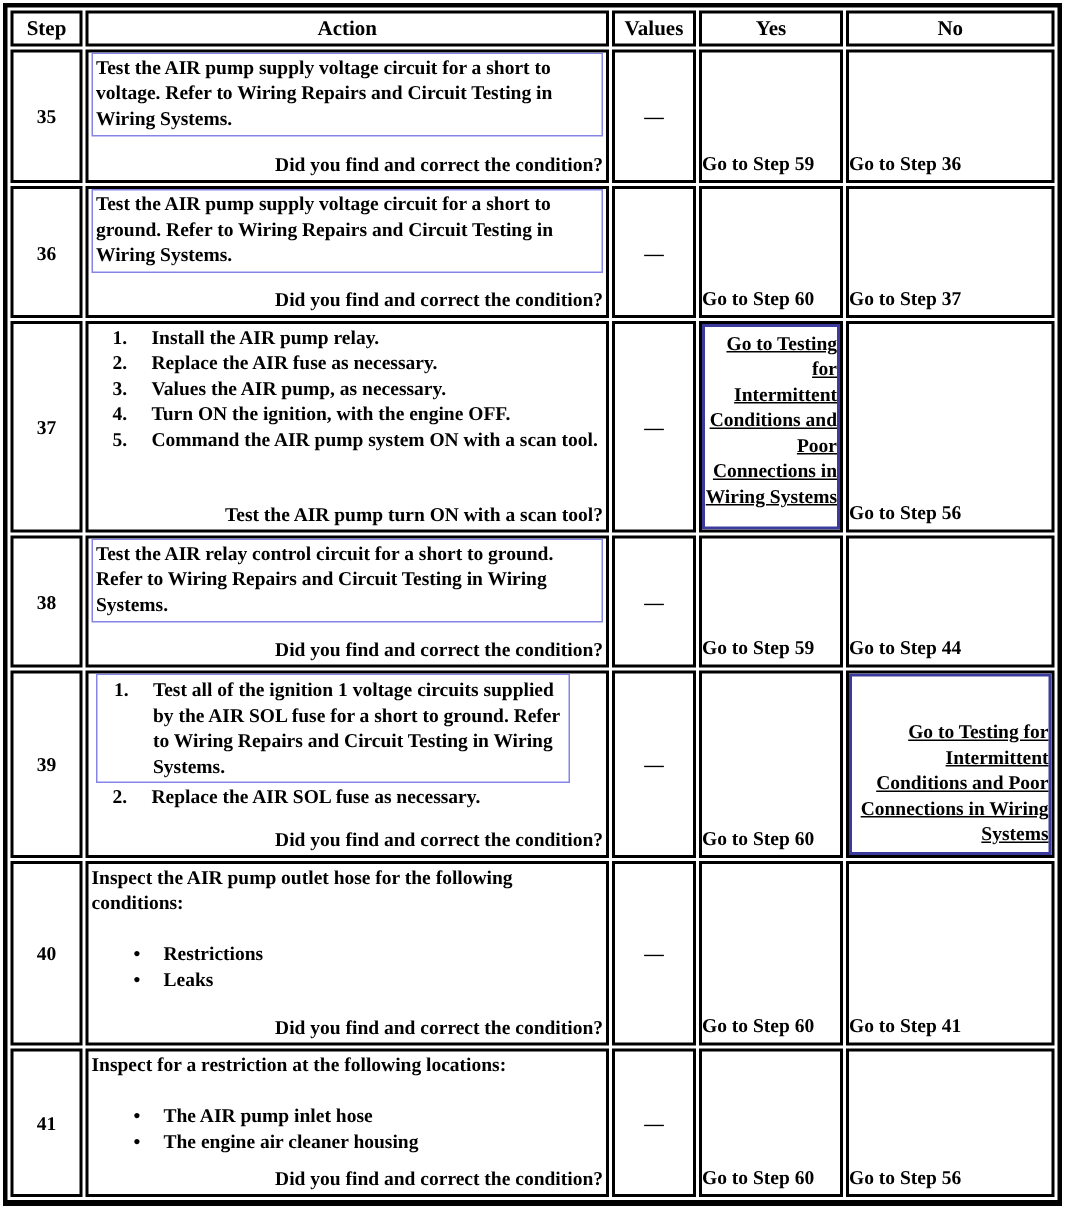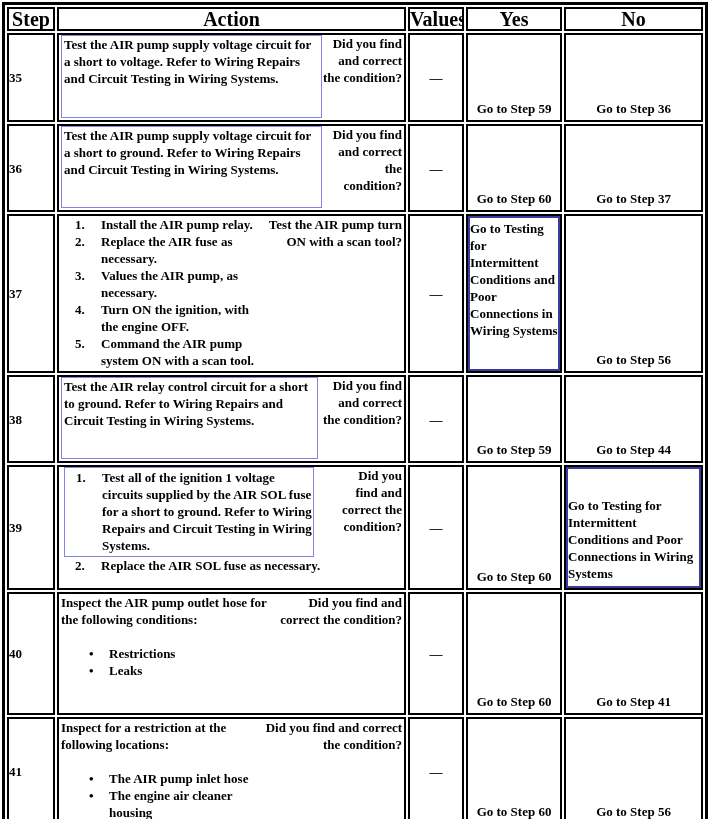--- a/index.html
+++ b/index.html
@@ -32,40 +32,40 @@
     padding: 0;
     font-size: 13px;
     line-height: 17px;
     background: #ffffff;
     overflow: hidden;
   }
   td.head {
     height: 24px;
     text-align: center;
     vertical-align: middle;
-    font-size: 20px;
+    font-size: 14px;
   }
   tr.r0 td { height: 89px; }
   tr.r1 td { height: 88px; }
   tr.r2 td { height: 141px; }
   tr.r3 td { height: 88px; margin-top: 16px; }
   tr.r4 td { height: 125px; }
   tr.r5 td { height: 123px; }
   tr.r6 td { height: 99px; }
 
   td.step {
-    text-align: left;
+    text-align: center;
     vertical-align: middle;
   }
   td.action { vertical-align: top; }
   .cellflex {
     height: 100%;
     box-sizing: border-box;
     display: flex;
-    flex-direction: row;
+    flex-direction: column;
     justify-content: space-between;
     padding: 0 2px 2px 2px;
   }
   .bluebox {
     border: 1px solid var(--link-box-blue, #8585e8);
     padding: 0 2px 3px 2px;
   }
   .item-box {
     border: 1px solid var(--link-box-blue, #8585e8);
     margin: 0 22px 0 3px;
@@ -75,32 +75,32 @@
   .num-item { display: flex; margin-left: 14px; }
   .num-item .num { flex: 0 0 26px; }
   .bul-item { display: flex; margin-left: 28px; }
   .bul-item .bul { flex: 0 0 20px; }
   .bullets { margin-top: 17px; }
   td.values {
     text-align: center;
     vertical-align: middle;
   }
   td.goto {
-    text-align: center;
     vertical-align: bottom;
     padding-bottom: 3px;
   }
   td.goto-boxed { vertical-align: top; }
   .cell-outline {
     height: 100%;
     box-sizing: border-box;
     border: 2px solid var(--link-outline-blue, #3b3b9e);
     display: flex;
     flex-direction: column;
-    text-align: left;
+    text-align: right;
+    text-decoration: underline;
   }
   .cell-outline.fill { justify-content: flex-start; padding-top: 2px; }
   .cell-outline.bottom { justify-content: flex-end; padding-bottom: 4px; }
 </style>
 </head>
 <body>
 
 <div class="page">
   <table class="diag">
     <colgroup>

